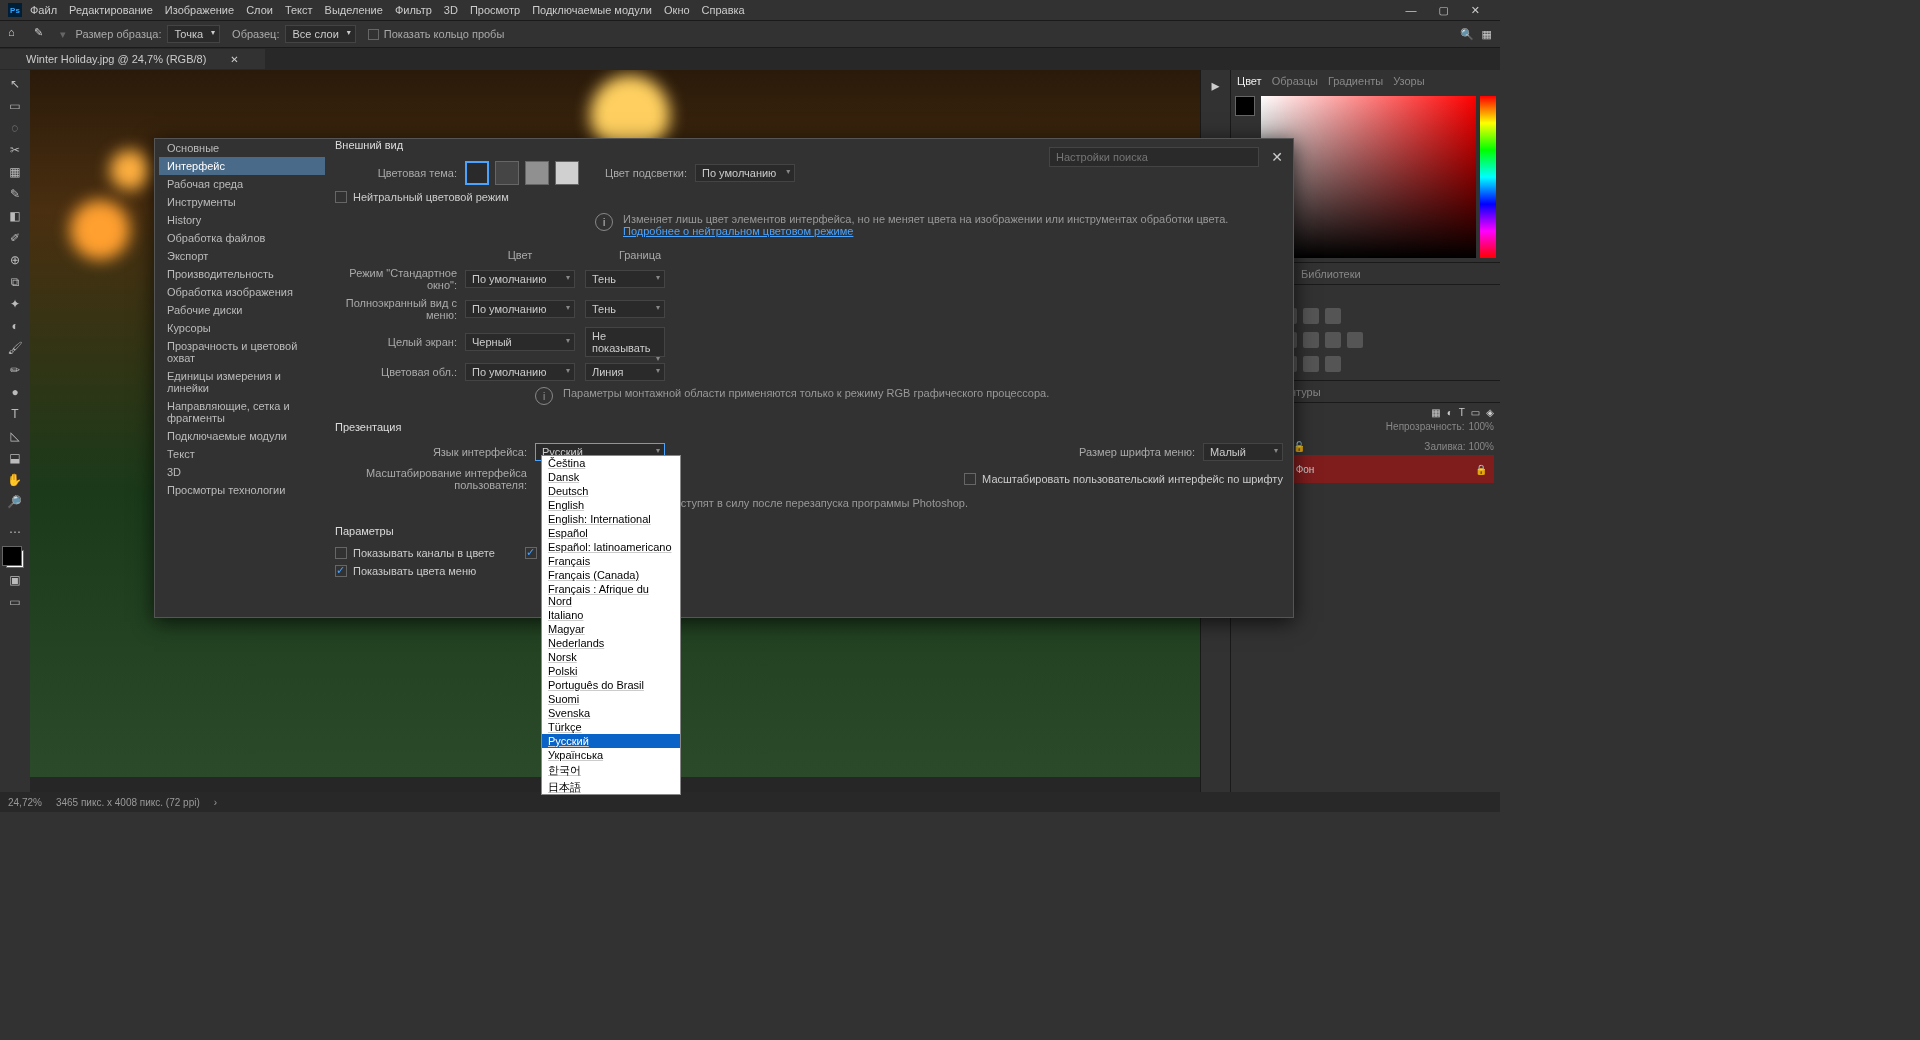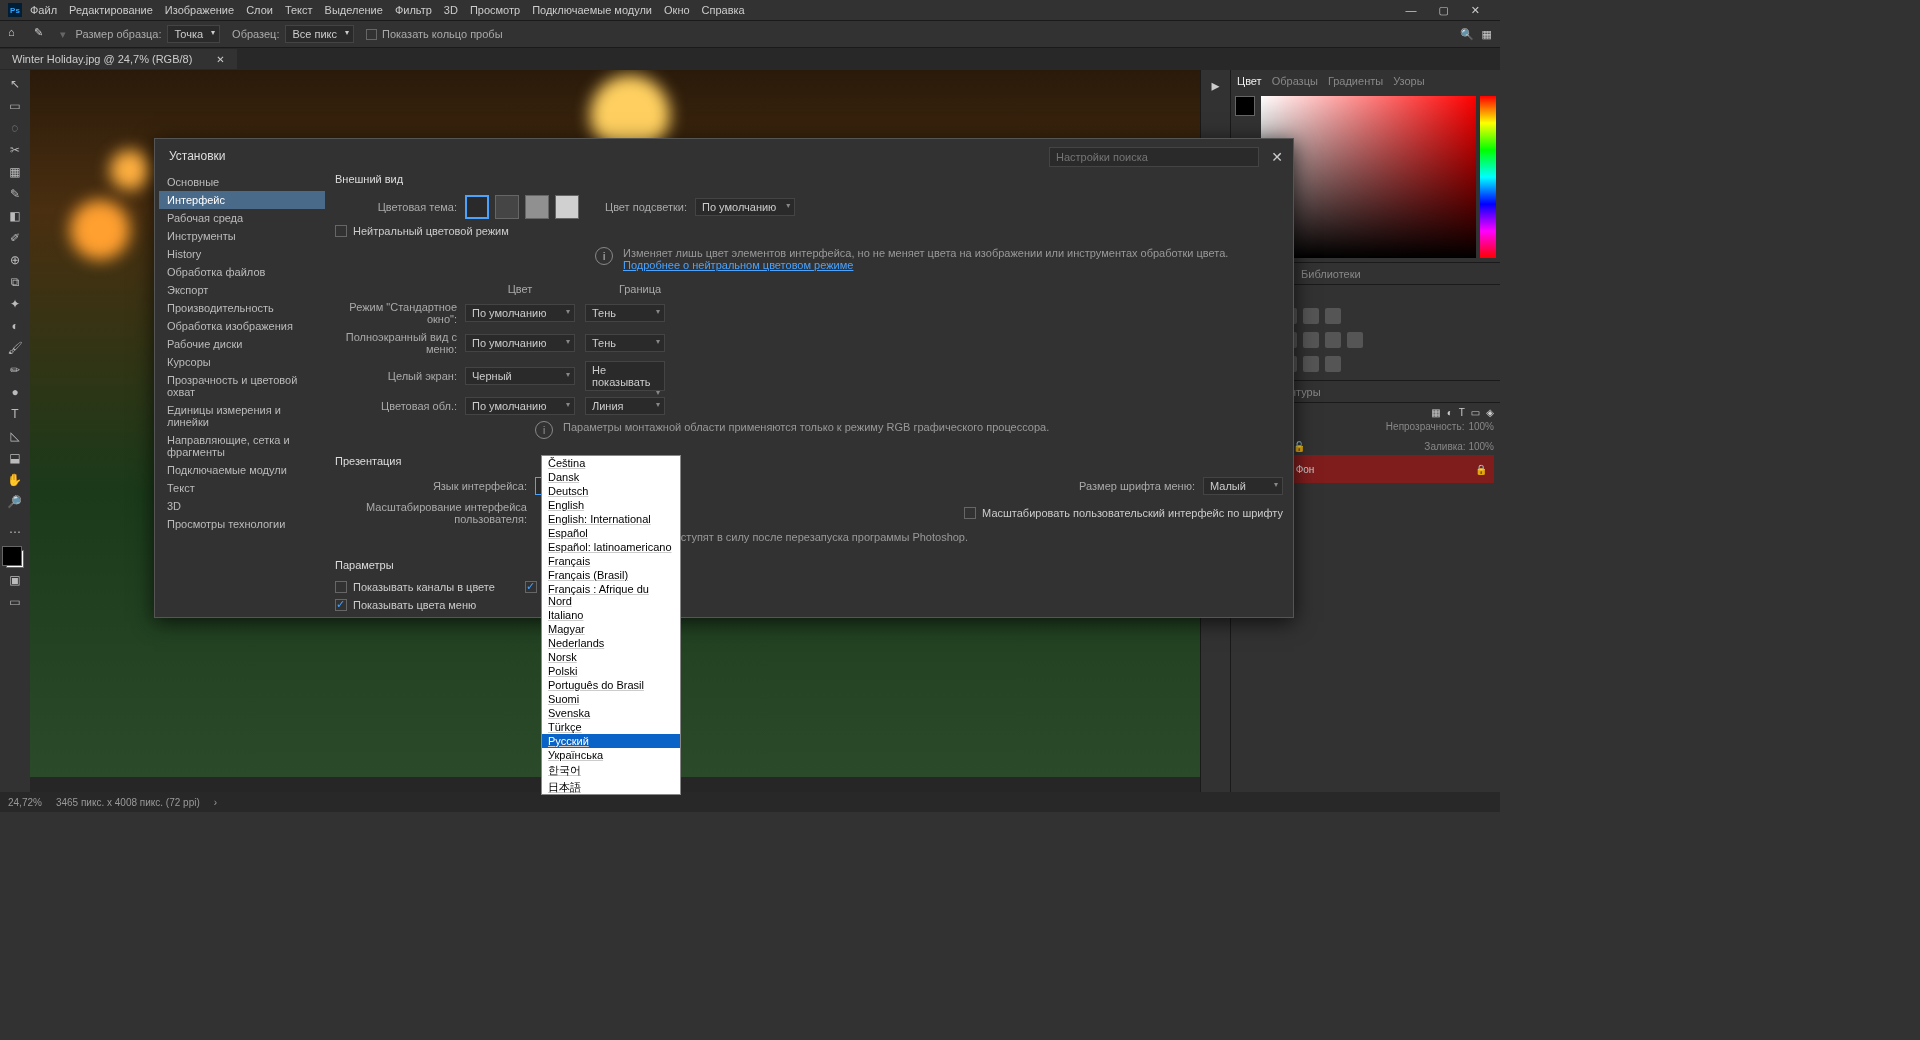--- a/index.html
+++ b/index.html
@@ -9,21 +9,21 @@
 .menubar span { margin-right: 12px; cursor: pointer; }
 .menubar .window-controls { margin-left: auto; display: flex; gap: 10px; }
 .optbar { height: 28px; background: #323232; display: flex; align-items: center; padding: 0 8px; font-size: 11px; border-top: 1px solid #1a1a1a; border-bottom: 1px solid #1a1a1a; }
 .optbar .home-icon, .optbar .brush-icon { width: 16px; height: 16px; margin-right: 10px; }
 .optbar .label { margin-right: 6px; color: #aaa; }
 .optbar .dropdown { background: #2a2a2a; border: 1px solid #444; padding: 2px 16px 2px 6px; margin-right: 12px; font-size: 11px; color: #ccc; position: relative; }
 .optbar .dropdown::after { content: "▾"; position: absolute; right: 4px; font-size: 8px; }
 .optbar .checkbox { width: 11px; height: 11px; border: 1px solid #666; margin-right: 5px; }
 .optbar .right { margin-left: auto; display: flex; gap: 8px; }
 .tabbar { height: 22px; background: #282828; display: flex; align-items: center; }
-.tabbar .tab { background: #323232; padding: 4px 12px; font-size: 11px; color: #ccc; display: flex; align-items: center; gap: 24px; }
+.tabbar .tab { background: #323232; padding: 4px 26px; font-size: 11px; color: #ccc; display: flex; align-items: center; gap: 24px; }
 .main { display: flex; height: calc(100% - 90px); }
 .toolbar { width: 30px; background: #323232; display: flex; flex-direction: column; align-items: center; padding-top: 4px; gap: 2px; }
 .toolbar .tool { width: 24px; height: 20px; display: flex; align-items: center; justify-content: center; font-size: 12px; color: #bbb; cursor: pointer; }
 .toolbar .swatch { width: 18px; height: 18px; background: #fff; border: 1px solid #666; margin-top: 6px; position: relative; }
 .toolbar .swatch::before { content: ""; position: absolute; top: -5px; left: -5px; width: 18px; height: 18px; background: #000; border: 1px solid #666; }
 .canvas { flex: 1; background: #262626; position: relative; overflow: hidden; }
 .canvas-img { position: absolute; top: 0; left: 0; right: 0; bottom: 15px; background: linear-gradient(180deg, #2a1a0a 0%, #4a2f10 20%, #1a3a1a 60%, #2a4a2a 100%); }
 .canvas-img .bokeh { position: absolute; border-radius: 50%; filter: blur(8px); }
 .b1 { width: 80px; height: 80px; background: #ffd060; top: 5px; left: 560px; }
 .b2 { width: 40px; height: 40px; background: #ffb040; top: 80px; left: 80px; }
@@ -103,21 +103,21 @@
   </div>
 </div>
 
 <div class="optbar">
   <span class="home-icon">⌂</span>
   <span class="brush-icon">✎</span>
   <span style="color:#666;margin-right:10px">▾</span>
   <span class="label">Размер образца:</span>
   <span class="dropdown">Точка</span>
   <span class="label">Образец:</span>
-  <span class="dropdown">Все пикс</span>
+  <span class="dropdown">Все слои</span>
   <span class="checkbox"></span>
   <span class="label">Показать кольцо пробы</span>
   <div class="right">
     <span>🔍</span>
     <span>▦</span>
   </div>
 </div>
 
 <div class="tabbar">
   <div class="tab">
@@ -248,21 +248,20 @@
   </div>
 </div>
 
 <div class="statusbar">
   <span>24,72%</span>
   <span>3465 пикс. x 4008 пикс. (72 ppi)</span>
   <span>›</span>
 </div>
 
 <div class="dialog">
-  <div class="dialog-title">Установки</div>
   <div class="dialog-search">
     <input placeholder="Настройки поиска" style="">
   </div>
   <div class="dialog-close">✕</div>
   <div class="dialog-body">
     <div class="dialog-sidebar">
       <div>Основные</div>
       <div class="selected">Интерфейс</div>
       <div>Рабочая среда</div>
       <div>Инструменты</div>
@@ -379,21 +378,21 @@
 
 <div class="lang-popup">
   <div>Čeština</div>
   <div>Dansk</div>
   <div>Deutsch</div>
   <div>English</div>
   <div>English: International</div>
   <div>Español</div>
   <div>Español: latinoamericano</div>
   <div>Français</div>
-  <div>Français (Brasil)</div>
+  <div>Français (Canada)</div>
   <div>Français : Afrique du Nord</div>
   <div>Italiano</div>
   <div>Magyar</div>
   <div>Nederlands</div>
   <div>Norsk</div>
   <div>Polski</div>
   <div>Português do Brasil</div>
   <div>Suomi</div>
   <div>Svenska</div>
   <div>Türkçe</div>

